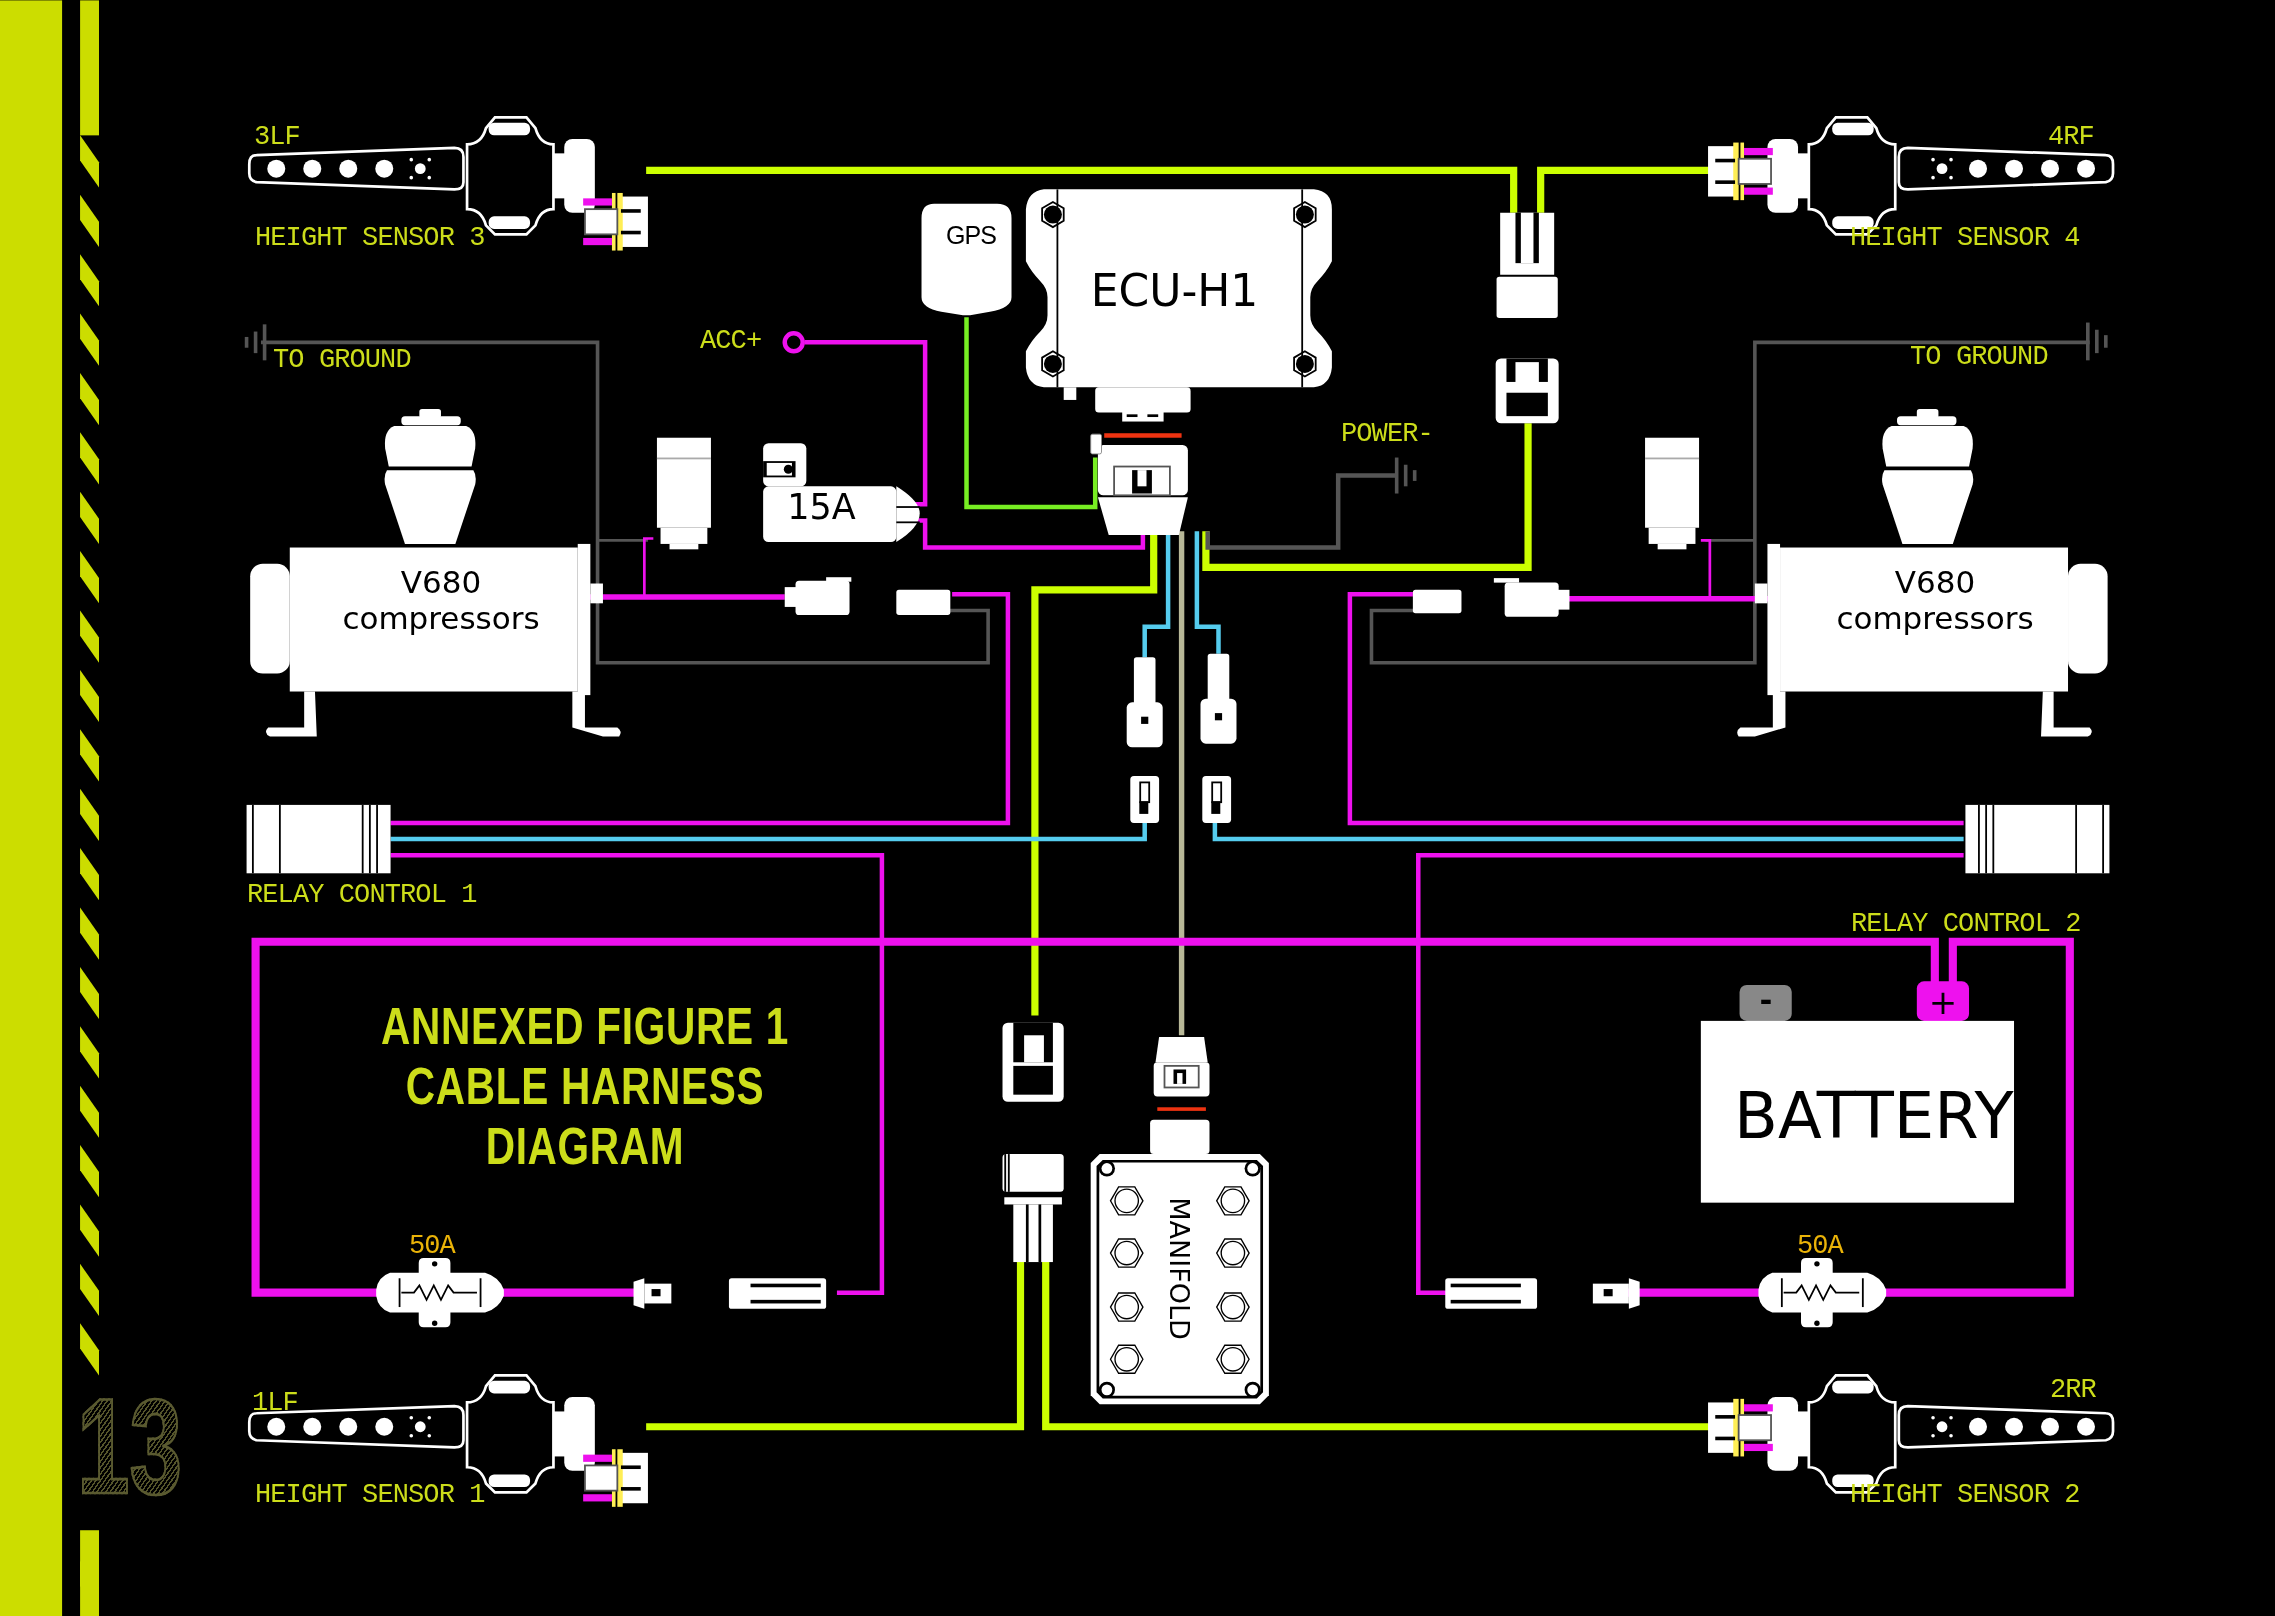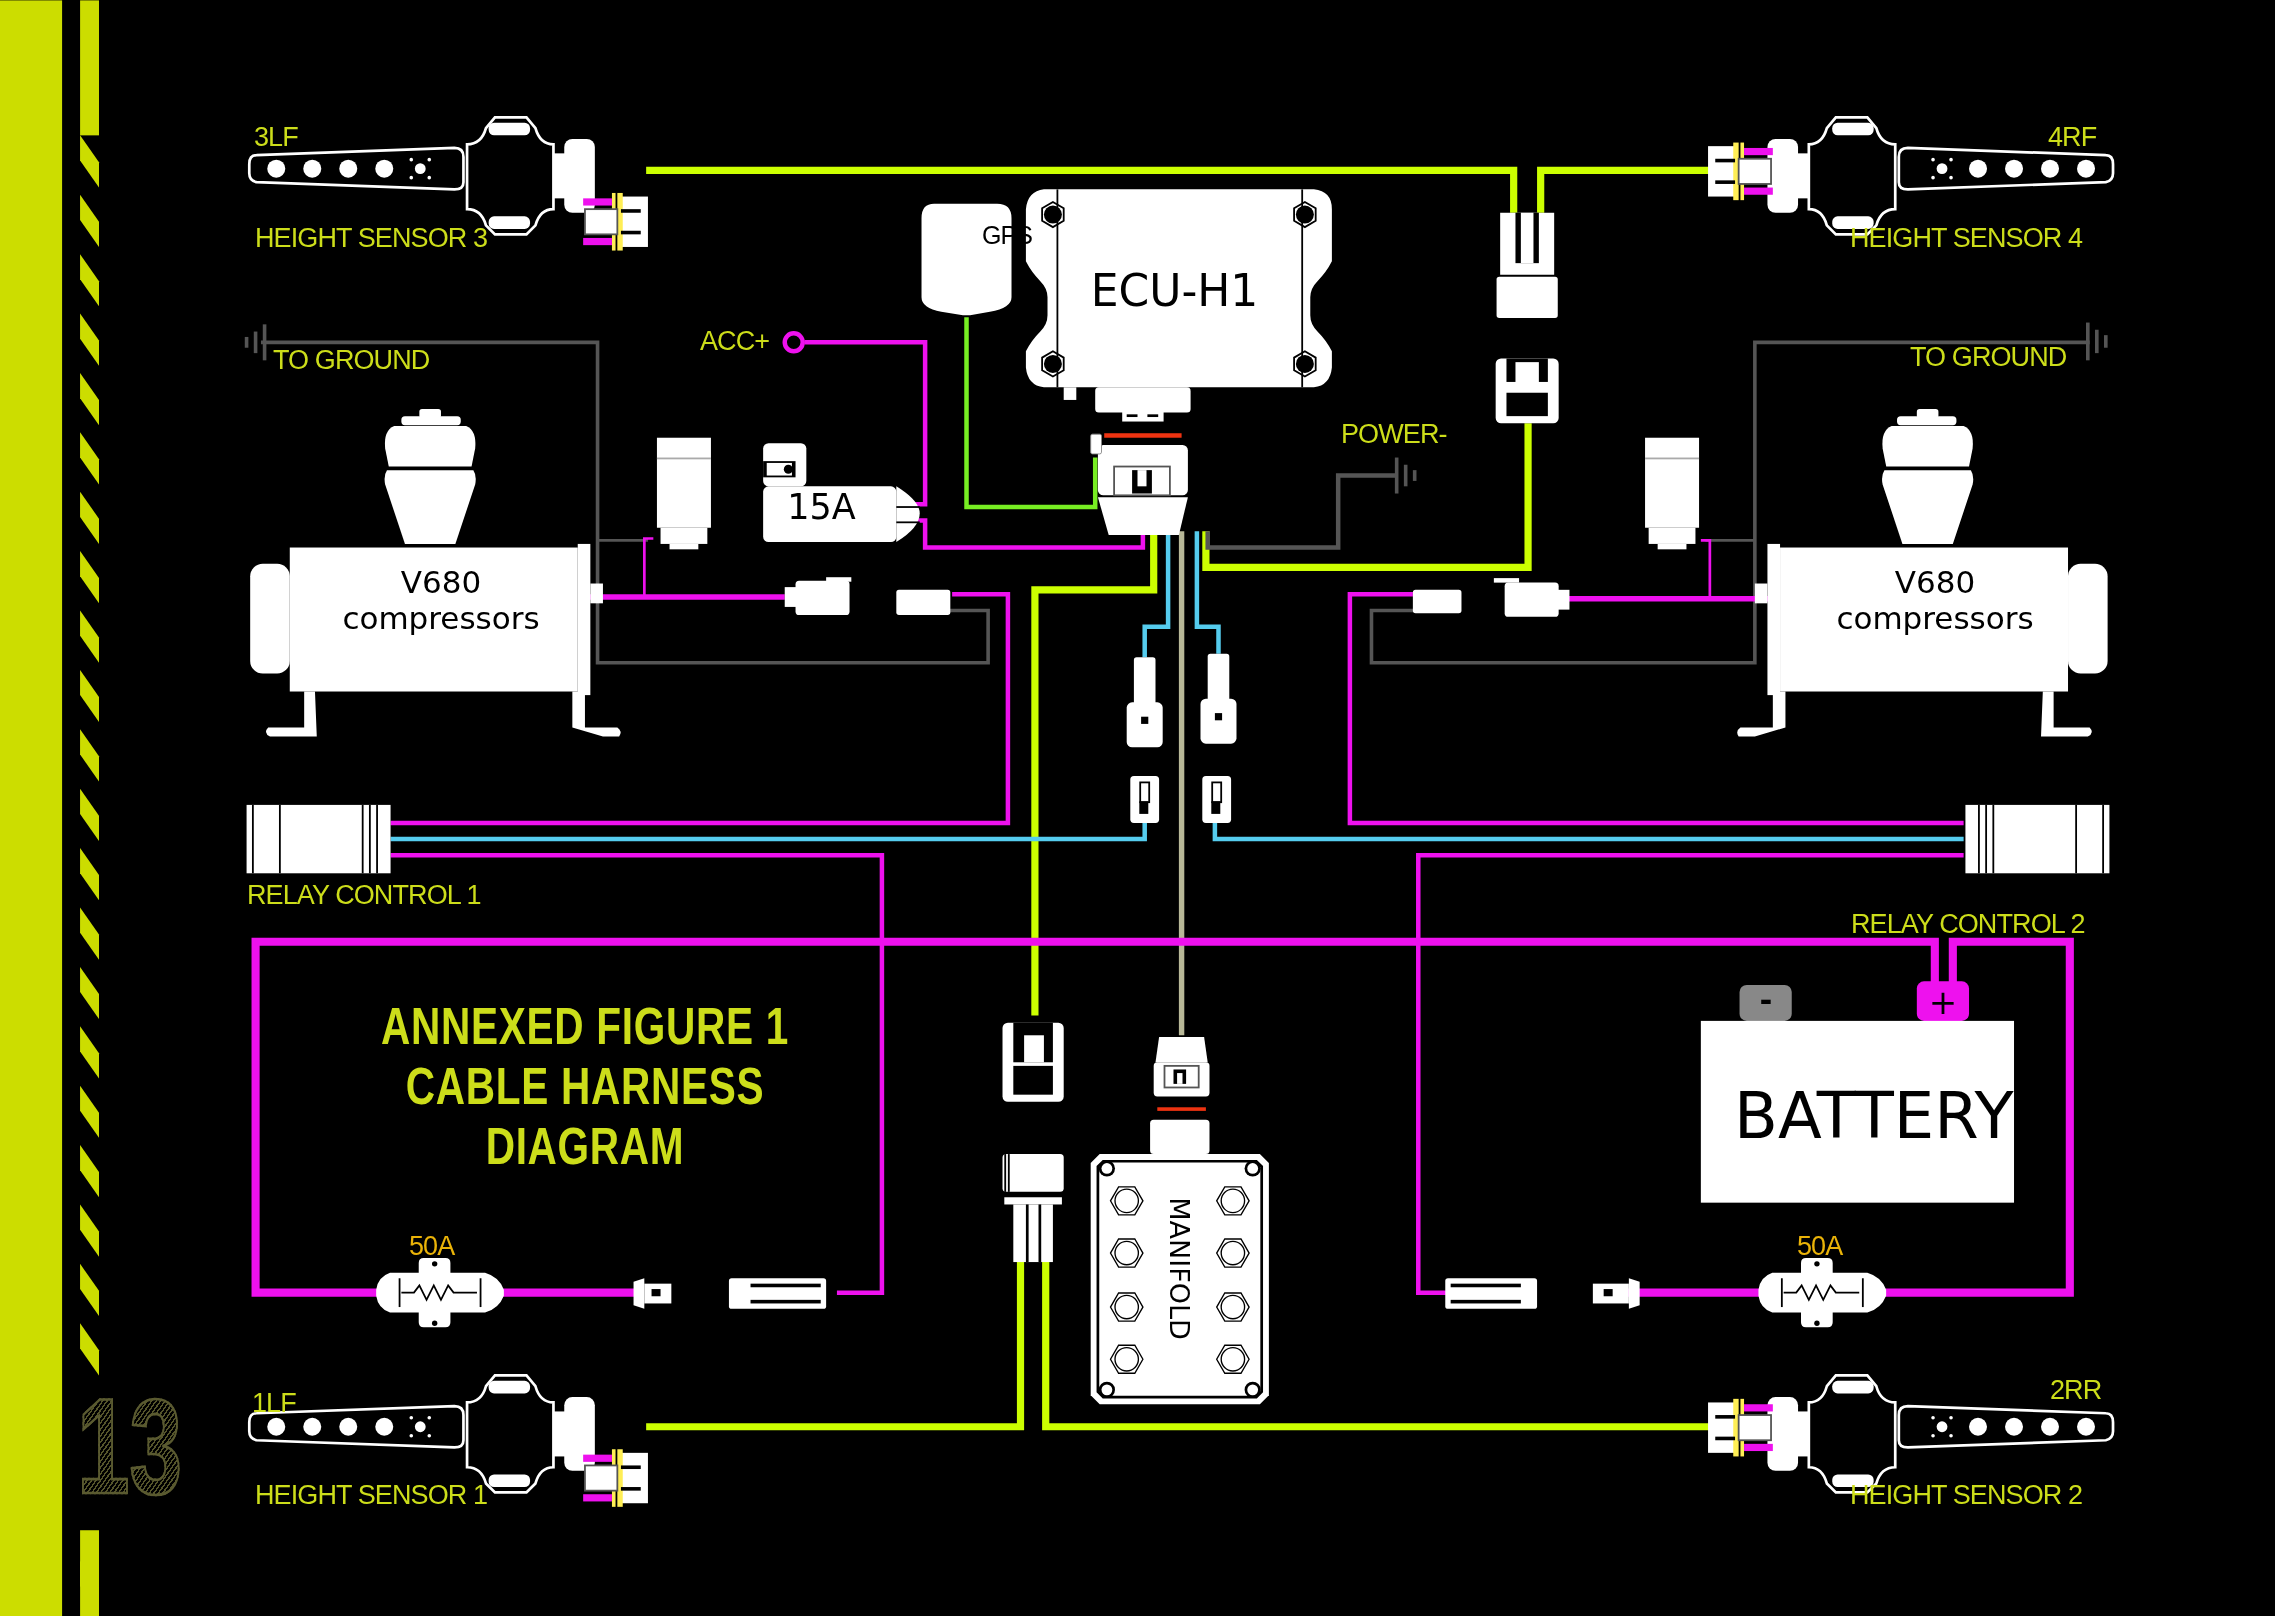--- a/index.html
+++ b/index.html
@@ -1,19 +1,19 @@
 <!DOCTYPE html>
 <html style="font-size:14.4px"><head>
 <meta charset="utf-8">
 <style>
   html,body{margin:0;padding:0;background:#000;}
   body{width:2275px;height:1617px;overflow:hidden;position:relative;font-family:"Liberation Sans","DejaVu Sans",sans-serif;}
   #stage{position:absolute;left:0;top:0;width:2275px;height:1617px;background:#000;}
   svg{position:absolute;left:0;top:0;}
-  .lbl{position:absolute;color:#ccdd1a;font-family:Liberation Sans, sans-serif;font-size:27px;letter-spacing:-0.9px;white-space:nowrap;line-height:1;}
+  .lbl{position:absolute;color:#ccdd1a;font-family:Liberation Mono, monospace;font-size:27px;letter-spacing:-0.9px;white-space:nowrap;line-height:1;}
   .lbl.mag{color:#eab308;}
   .blk{position:absolute;color:#000;font-family:"DejaVu Sans",sans-serif;white-space:nowrap;line-height:1.15;text-align:center;}
   .title{position:absolute;color:#ccdd1a;font-family:"Liberation Sans",sans-serif;font-weight:bold;font-size:52px;text-align:center;line-height:1.15;transform:scaleX(0.78);transform-origin:center;letter-spacing:0.9px;}
   .pagenum{position:absolute;font-family:"Liberation Sans",sans-serif;font-weight:bold;font-size:135px;color:transparent;-webkit-text-stroke:2.7px #5a5a30;line-height:1;transform:scaleX(0.7);transform-origin:left top;
     background:repeating-linear-gradient(135deg,#55552b 0 1.8px,transparent 1.8px 4.5px);-webkit-background-clip:text;background-clip:text;}
 </style>
 </head>
 <body>
 
 <div id="stage">
@@ -398,21 +398,21 @@
 <div class="lbl" style="left:273px;top:347px;">TO GROUND</div>
 <div class="lbl" style="left:1910px;top:344px;">TO GROUND</div>
 <div class="lbl" style="left:700px;top:328px;">ACC+</div>
 <div class="lbl" style="left:1341px;top:421px;">POWER-</div>
 <div class="lbl" style="left:247px;top:882px;">RELAY CONTROL 1</div>
 <div class="lbl" style="left:1851px;top:882px;margin-top:29px;">RELAY CONTROL 2</div>
 <div class="lbl mag" style="left:409px;top:1233px;">50A</div>
 <div class="lbl mag" style="left:1797px;top:1233px;">50A</div>
 
 <div class="blk" style="left:1062px;top:266px;width:225px;font-size:44px;">ECU-H1</div>
-<div class="blk" style="left:922px;top:221px;width:98px;font-size:25px;font-family:'Liberation Sans',sans-serif;letter-spacing:-0.9px;margin-left:36px;">GPS</div>
+<div class="blk" style="left:922px;top:221px;width:98px;font-size:25px;font-family:'Liberation Sans',sans-serif;letter-spacing:-0.9px;">GPS</div>
 <div class="blk" style="left:783px;top:487px;width:77px;font-size:35px;">15A</div>
 
 <div class="blk" style="left:299px;top:565px;width:284px;font-size:31px;">
   <div>V680</div>
   <div>compressors</div>
 </div>
 <div class="blk" style="left:1793px;top:565px;width:284px;font-size:31px;">
   <div>V680</div>
   <div>compressors</div>
 </div>

